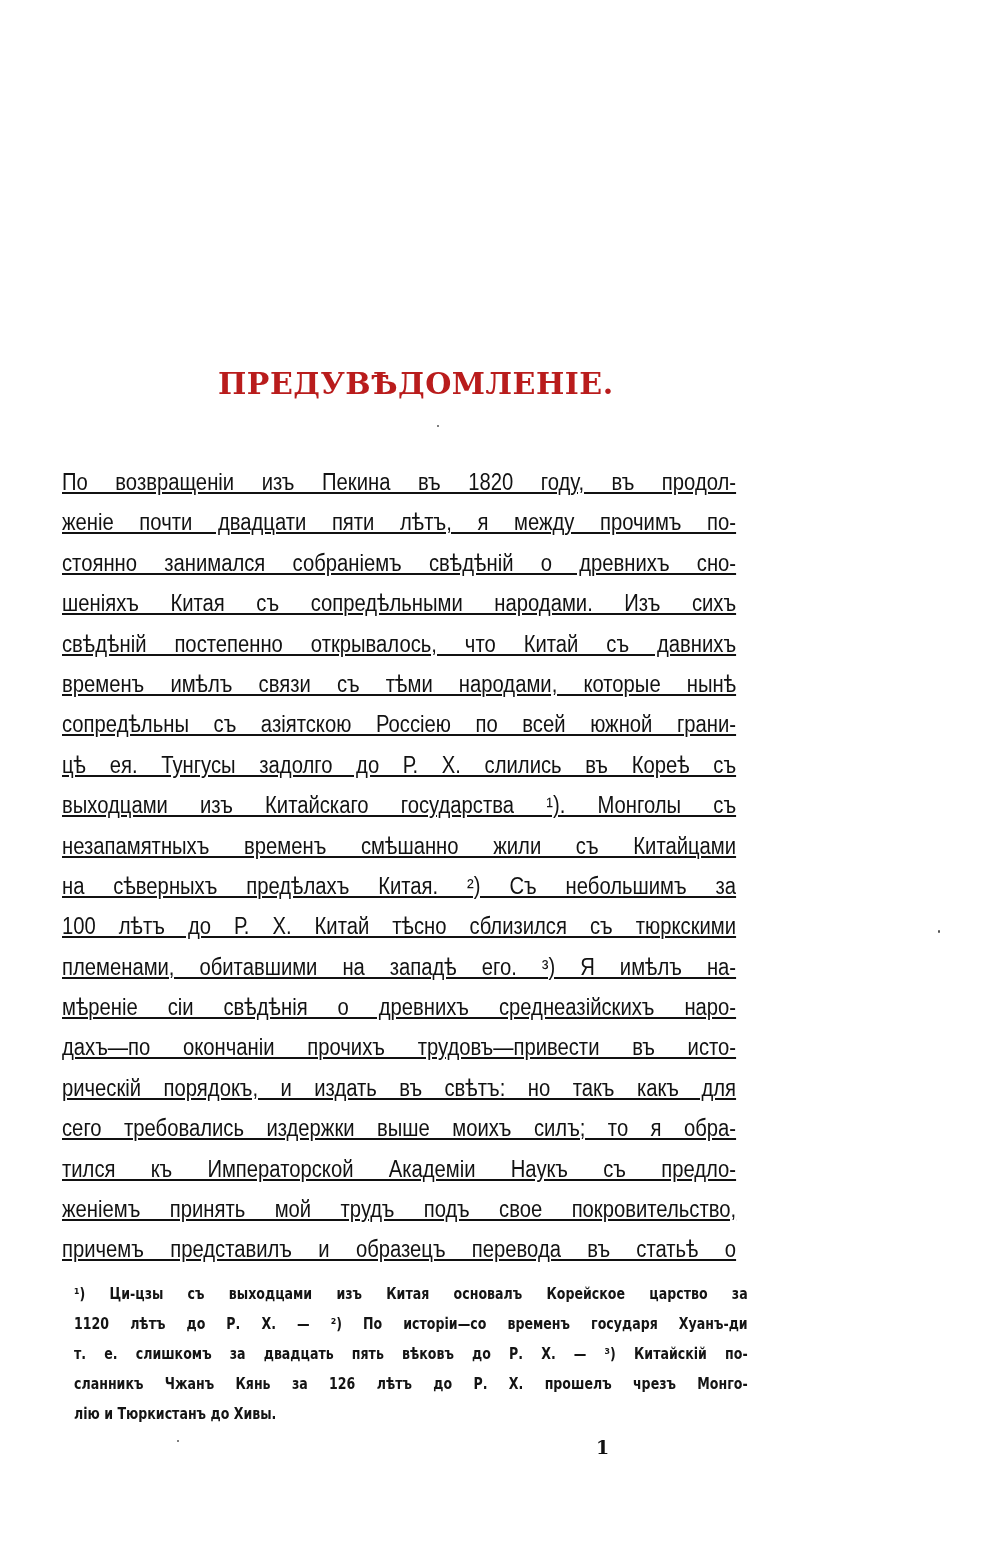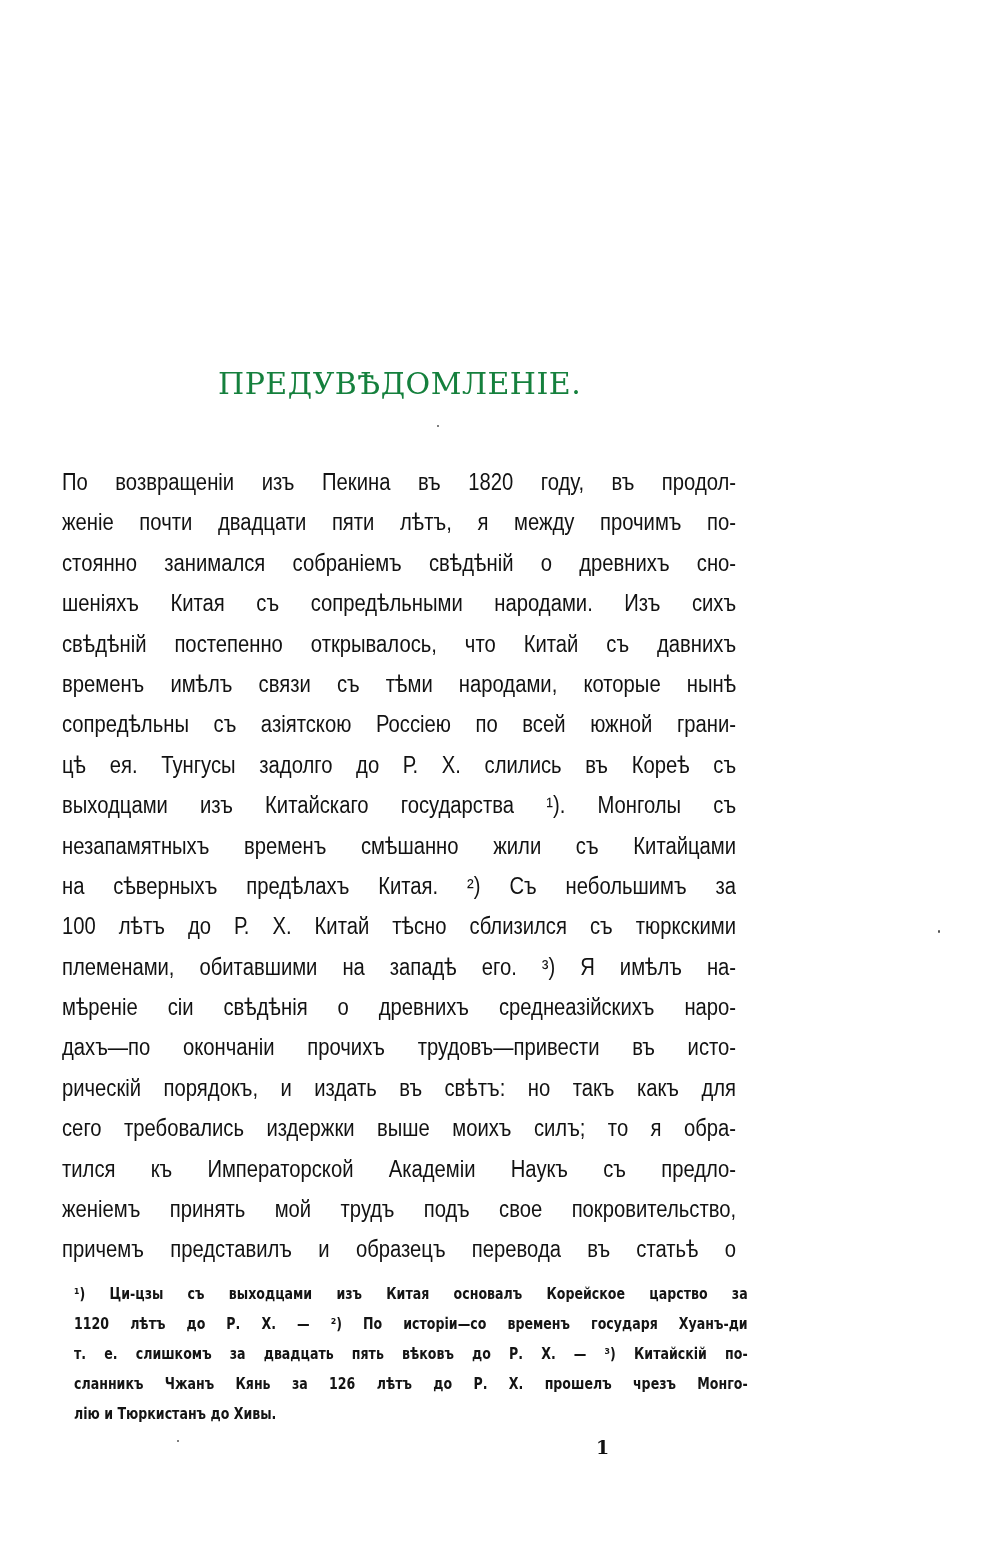--- a/index.html
+++ b/index.html
@@ -20,38 +20,39 @@
       left: 0; top: 0;
       width: 1000px; height: 1563px;
       background: #ffffff;
     }
     .title {
       position: absolute;
       left: 218px;
       top: 362px;
       width: 340px;
       font-family: "DejaVu Serif", serif;
-      font-weight: normal;
+      font-weight: bold;
       font-size: 30px;
       letter-spacing: 0.5px;
       line-height: 44px;
-      color: #15803d;
+      color: #b91c1c;
       white-space: nowrap;
     }
     .dot-mark {
       position: absolute;
       width: 2px; height: 2px;
       background: #555;
       border-radius: 1px;
     }
     .body-text {
       position: absolute;
       left: 62px;
       top: 462px;
       width: 674px;
+      text-decoration: underline;
     }
     .line {
       display: block;
       height: 40.4px;
       line-height: 40.4px;
       font-family: "Liberation Sans", sans-serif;
       font-size: 23px;
       font-stretch: condensed;
       transform: scaleX(0.88);
       transform-origin: left center;

